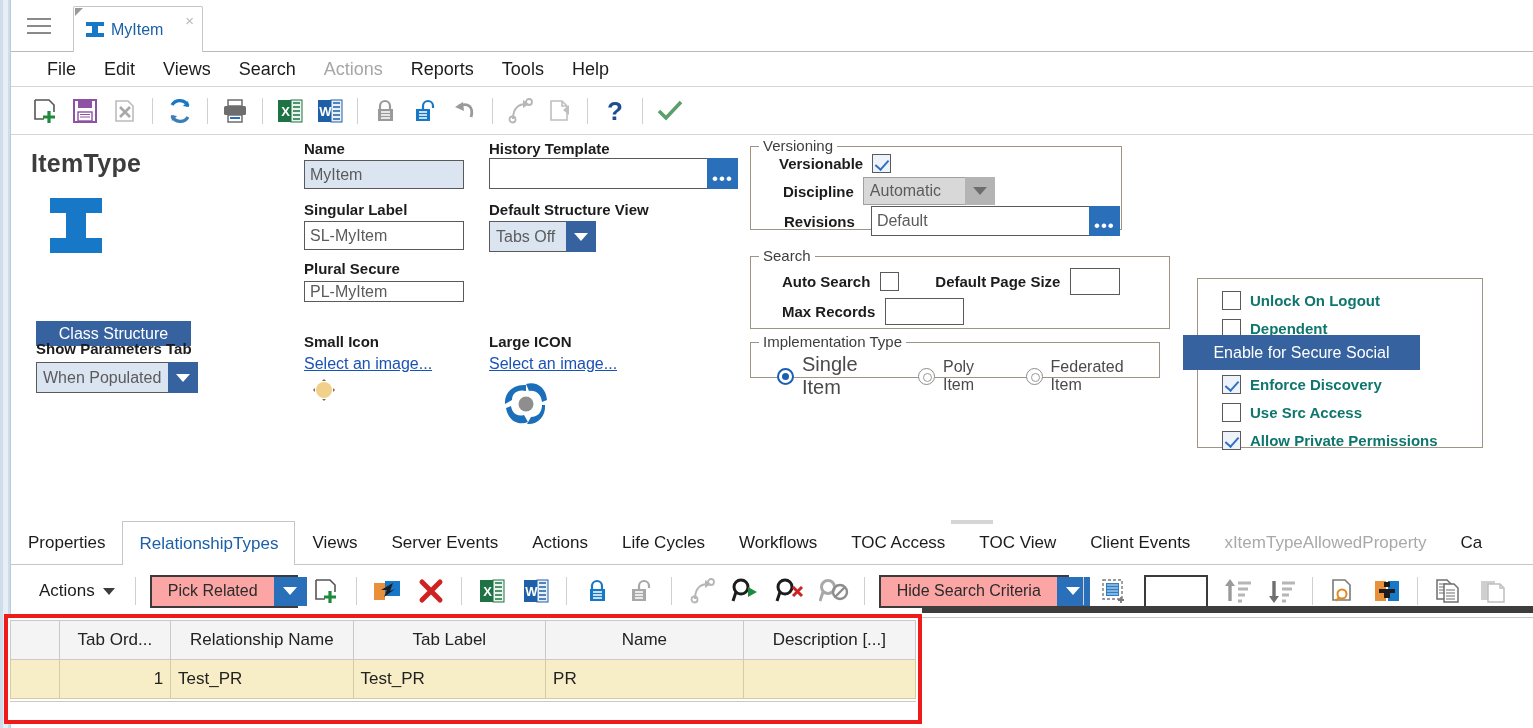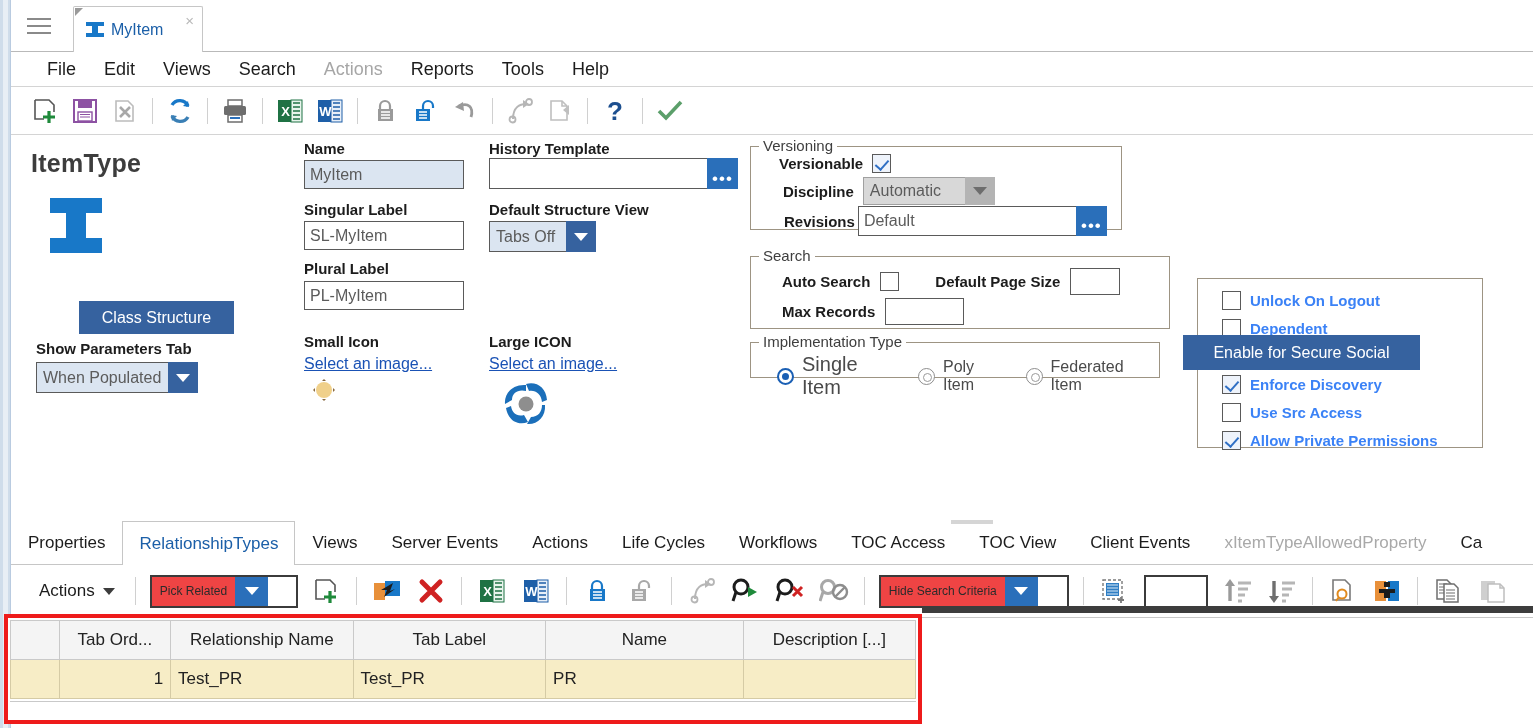--- a/index.html
+++ b/index.html
@@ -131,22 +131,22 @@
   .big-item-icon .bar-t { position:absolute; left:0; top:0; width:52px; height:15px; background:#1878c8; }
   .big-item-icon .bar-b { position:absolute; left:0; top:40px; width:52px; height:15px; background:#1878c8; }
   .big-item-icon .stem  { position:absolute; left:16px; top:13px; width:20px; height:29px; background:#1878c8; }
 
   .btn-blue {
     background: #36629f; color: #ffffff; border: none;
     font-size: 16px; font-family: "Liberation Sans", sans-serif;
     cursor: pointer; text-align: center;
   }
   #class-structure-btn {
-    position: absolute; left: 25px; top: 166px;
-    width: 155px; height: 33px; margin-left: 43px;
+    position: absolute; left: 25px; top: 186px;
+    width: 155px; height: 25px;
   }
   #secure-social-btn {
     position: absolute; left: 1172px; top: 200px;
     width: 237px; height: 35px;
   }
 
   .fld-label {
     font-size: 15px; font-weight: bold; color: #1c1c1c;
     white-space: nowrap;
   }
@@ -233,21 +233,21 @@
 
   .flagbox {
     position: absolute; left: 1186px; top: 143px;
     width: 286px; height: 170px;
     border: 1px solid #9d9483; background: #ffffff;
     padding: 7px 0 0 24px;
   }
   .flagrow {
     display: flex; align-items: center; height: 28px; gap: 9px;
   }
-  .flagrow .flaglabel { font-size: 15px; font-weight: bold; color: #3b82f6; }
+  .flagrow .flaglabel { font-size: 15px; font-weight: bold; color: #0f766e; }
 
   
   .tabbar {
     position: absolute; left: 11px; top: 520px; right: 0; height: 45px;
     background: #ffffff;
     border-bottom: 1px solid #c6c6c6;
     display: flex; align-items: center;
   }
   .tabbar .nub {
     position: absolute; left: 940px; top: 0; width: 42px; height: 4px;
@@ -281,22 +281,22 @@
     font-size: 17px; color: #1c1c1c; cursor: pointer; padding: 0 12px;
     white-space: nowrap;
   }
   .caret-dn { border-left: 6px solid transparent; border-right: 6px solid transparent; border-top: 7px solid #3c3c3c; }
 
   .combo {
     display: flex; align-items: stretch; height: 33px;
     border: 2px solid #3b3b3b; cursor: pointer; flex: none;
   }
   .combo .c-text {
-    background: #ef4444; color: #2b2b2b; font-size: 12px;
-    display: flex; align-items: center; padding: 0 8px; white-space: nowrap;
+    background: #fca5a5; color: #2b2b2b; font-size: 16px;
+    display: flex; align-items: center; padding: 0 16px; white-space: nowrap;
   }
   .combo .c-arrow {
     background: #2a6fba; width: 33px; display: flex;
     align-items: center; justify-content: center; flex: none;
   }
   .combo .c-arrow::after {
     content: ""; border-left: 7px solid transparent; border-right: 7px solid transparent;
     border-top: 8px solid #ffffff;
   }
   .blank-box { width: 64px; height: 33px; border: 2px solid #3b3b3b; background: #fff; flex: none; }
@@ -521,22 +521,22 @@
       <div class="ddl-text">When Populated</div>
       <div class="ddl-arrow"></div>
     </div>
 
     <div style="position:absolute;left:293px;top:5px;" class="fld-label">Name</div>
     <input class="txtbox readonly" style="position: absolute; left: 293px; top: 25px; width: 160px; height: 29px;" readonly="" value="MyItem">
 
     <div style="position:absolute;left:293px;top:66px;" class="fld-label">Singular Label</div>
     <input class="txtbox" style="position: absolute; left: 293px; top: 86px; width: 160px; height: 29px;" value="SL-MyItem">
 
-    <div style="position:absolute;left:293px;top:125px;" class="fld-label">Plural Label</div>
-    <input class="txtbox" style="position: absolute; left: 293px; top: 146px; width: 160px; height: 29px;" value="PL-MyItem">
+    <div style="position:absolute;left:293px;top:125px;" class="fld-label">Plural Secure</div>
+    <input class="txtbox" style="position: absolute; left: 293px; top: 146px; width: 160px; height: 21px;" value="PL-MyItem">
 
     <div style="position:absolute;left:293px;top:198px;" class="fld-label">Small Icon</div>
     <div class="lnk" style="position:absolute;left:293px;top:220px;">Select an image...</div>
     <div style="position:absolute;left:301px;top:243px;">
       <svg width="24" height="24" viewBox="0 0 24 24">
         <circle cx="12" cy="12" r="8" fill="#f0d08a"></circle>
         <path d="M12 4 a8 8 0 0 0 0 16 a6 6 0 0 1 0 -16 Z" fill="#d8593c"></path>
         <path d="M12 1 l2 2 l-4 0 Z M12 23 l2 -2 l-4 0 Z M1 12 l2 2 l0 -4 Z M23 12 l-2 2 l0 -4 Z" fill="#8a6a40"></path>
       </svg>
     </div>
@@ -573,21 +573,21 @@
         <span class="fld-label">Versionable</span>
         <span class="cbx checked"></span>
       </div>
       <div style="position:absolute;left:32px;top:30px;display:flex;align-items:center;gap:9px;">
         <span class="fld-label">Discipline</span>
         <span class="ddl grey" style="width:132px;height:28px;border-radius:13px;">
           <span class="ddl-text">Automatic</span>
           <span class="ddl-arrow"></span>
         </span>
       </div>
-      <div style="position:absolute;left:33px;top:59px;display:flex;align-items:center;gap:3px;">
+      <div style="position:absolute;left:33px;top:59px;display:flex;align-items:center;gap:16px;">
         <span class="fld-label">Revisions</span>
         <span style="display:flex;align-items:stretch;height:30px;width:190px;">
           <input class="txtbox" style="flex: 1 1 auto; border-right: none; height: 30px;" value="Default">
           <span class="ellipsis-btn">
               <span>•••</span>
             </span>
         </span>
       </div>
     </div>
 

